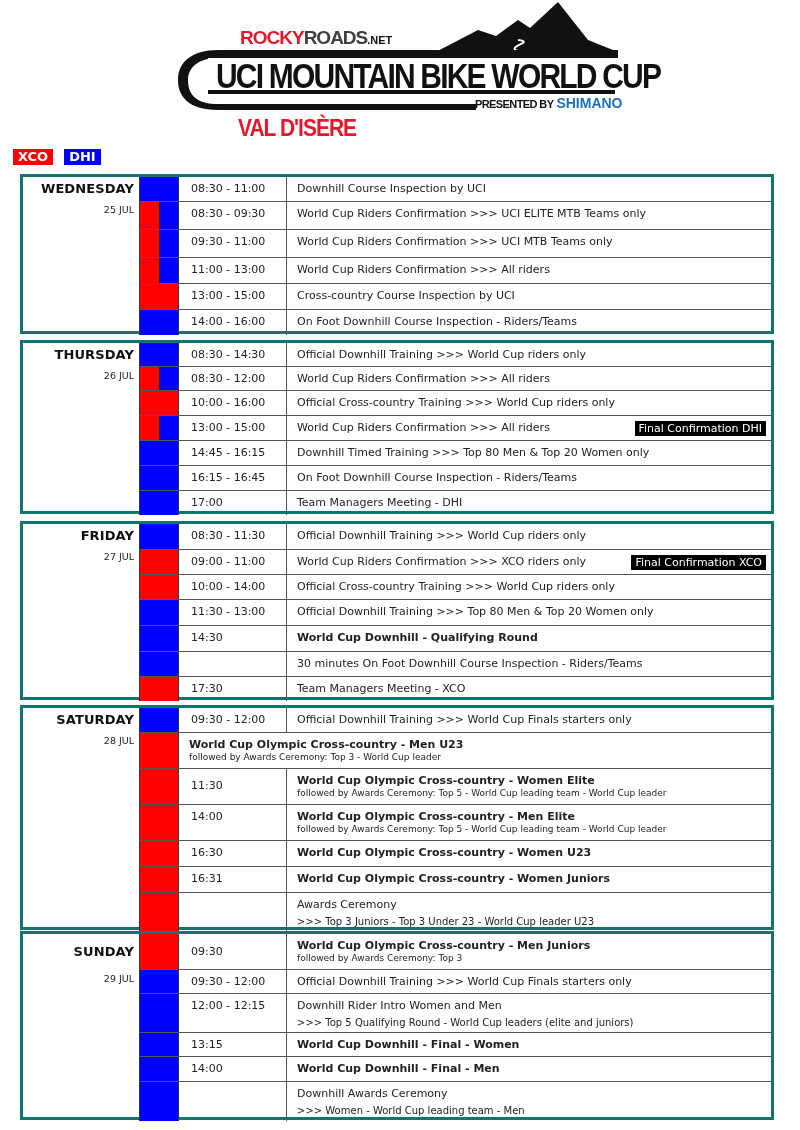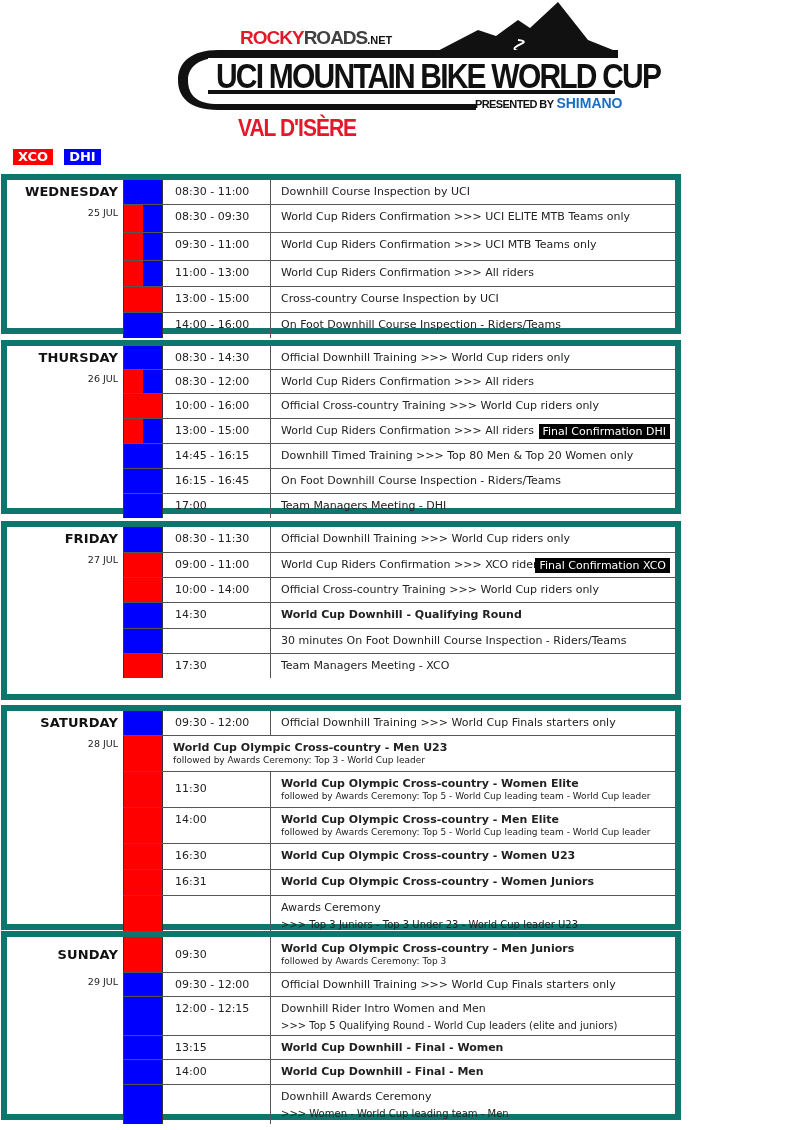--- a/index.html
+++ b/index.html
@@ -22,21 +22,21 @@
     font-weight: 900; font-size: 11px; letter-spacing: -0.6px; color: #111; white-space: nowrap; }
   .presented .shimano { color: #1c6dbf; font-size: 14px; letter-spacing: 0px; margin-left: 3px; }
   .venue { position: absolute; left: 60px; top: 114px; font-family: "Liberation Sans", sans-serif;
     font-weight: 900; font-size: 21px; letter-spacing: -1px; color: #e3192b; transform: scaleY(1.15); transform-origin: left top; white-space: nowrap; }
 
   
   .legend { position: absolute; left: 13px; top: 149px; display: flex; gap: 11px; }
   .legend-item { color: #fff; font-weight: bold; font-size: 13px; padding: 0 5px; height: 16px; line-height: 16px; }
 
   
-  .day { position: absolute; left: 1px; width: 680px; border: 6px solid #0f766e; }
+  .day { position: absolute; left: 20px; width: 754px; border: 3px solid #0f766e; }
   .day-label { position: absolute; left: 0; top: 0; width: 116px; text-align: right; padding-right: 5px; }
   .day-name { display: block; font-weight: bold; font-size: 13px; margin-top: 4px; letter-spacing: 0.1px; }
   .day-date { display: block; font-size: 9.5px; margin-top: 8px; color: #222; }
   .rows { position: absolute; left: 116px; right: 0; top: 0; }
   .row { position: relative; display: flex; border-top: 1px solid #555; }
   .row:first-child { border-top: none; }
   .cat { width: 40px; flex: none; display: flex; border-left: 1px solid #333; border-right: 1px solid #333; }
   .cat span { flex: 1; }
   .cat .half-x { flex: none; width: 20px; border-right: 1px solid #222; }
   .time { width: 108px; flex: none; border-right: 1px solid #555; font-size: 11px; padding-left: 12px; padding-top: 5px; color: #222; }
@@ -212,20 +212,27 @@
           <div class="cat">
             <span style="background: rgb(255, 0, 0);"></span>
           </div>
           <div class="time">10:00 - 14:00</div>
           <div class="desc"><span>Official Cross-country Training &gt;&gt;&gt; World Cup riders only</span></div>
         </div>
         <div class="row" style="height: 26px;">
           <div class="cat">
             <span style="background: rgb(0, 0, 255);"></span>
           </div>
+          <div class="time">11:30 - 13:00</div>
+          <div class="desc"><span>Official Downhill Training &gt;&gt;&gt; Top 80 Men &amp; Top 20 Women only</span></div>
+        </div>
+        <div class="row" style="height: 26px;">
+          <div class="cat">
+            <span style="background: rgb(0, 0, 255);"></span>
+          </div>
           <div class="time">14:30</div>
           <div class="desc"><span class="bold">World Cup Downhill - Qualifying Round</span></div>
         </div>
         <div class="row" style="height: 25px;">
           <div class="cat">
             <span style="background: rgb(0, 0, 255);"></span>
           </div>
           <div class="time"></div>
           <div class="desc"><span>30 minutes On Foot Downhill Course Inspection - Riders/Teams</span></div>
         </div>

